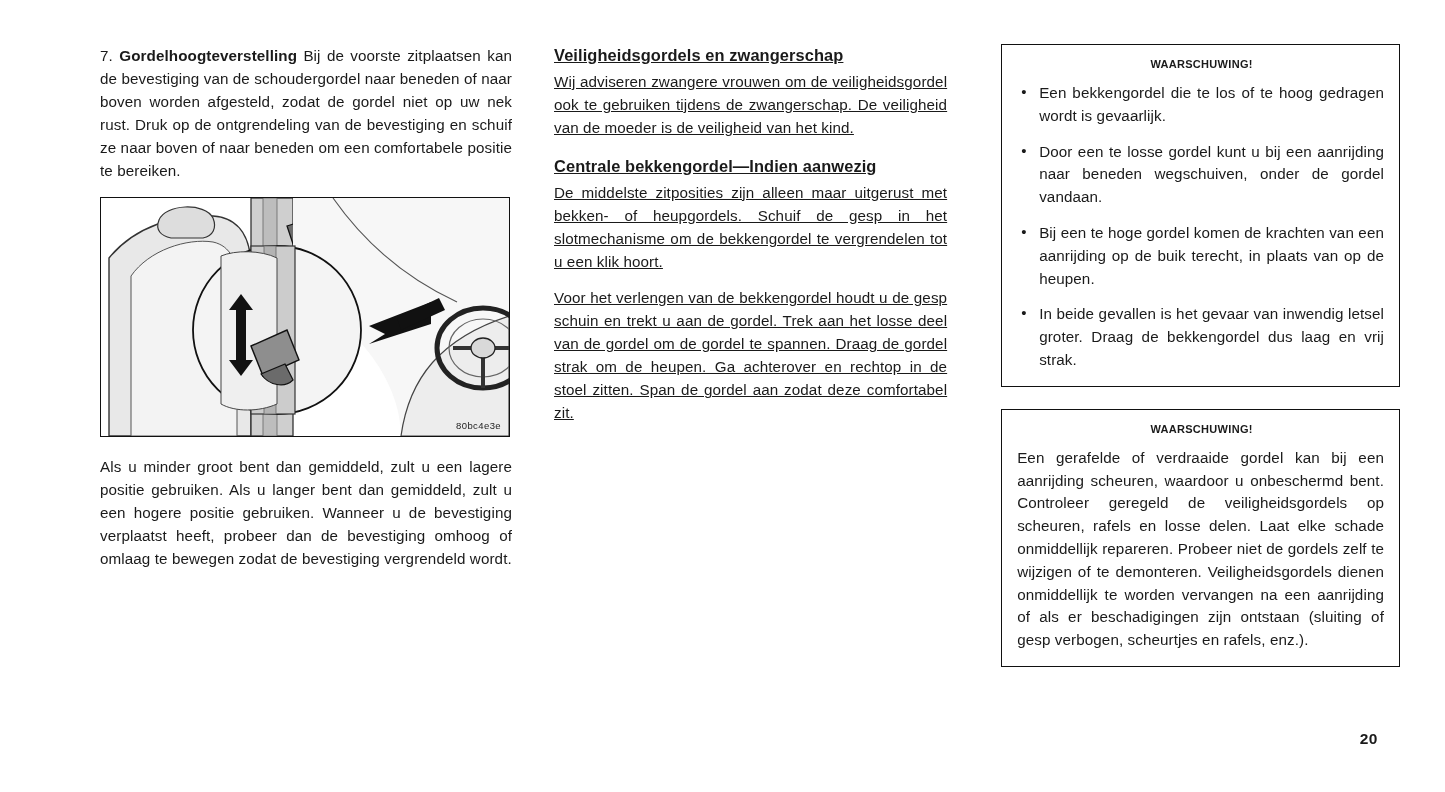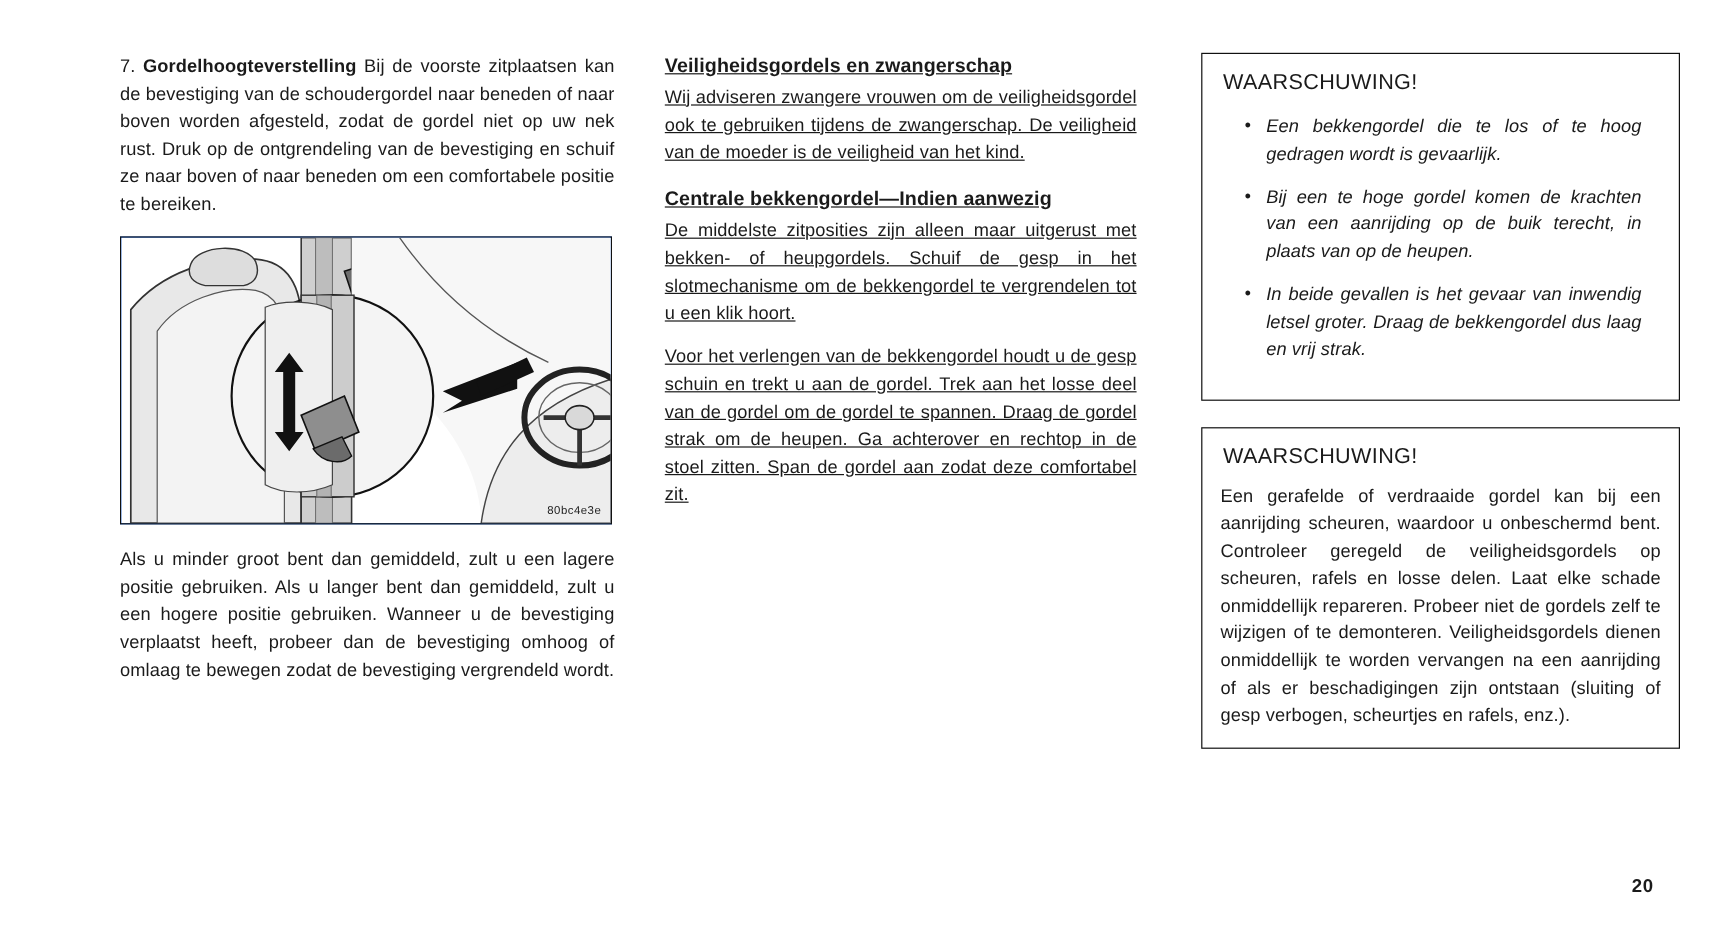--- a/index.html
+++ b/index.html
@@ -59,51 +59,51 @@
     margin-top: 16px;
   }
 
   
   .figure {
     border: 1.6px solid #111;
     width: 408px;
     height: 238px;
     margin: 14px 16px 18px 0;
     position: relative;
-    background: #3b82f6;
+    background: #7dd3fc;
     overflow: hidden;
   }
   .figure svg { display:block; }
   .fig-code {
     position: absolute;
     right: 8px;
     bottom: 5px;
     font-size: 9.5px;
     letter-spacing: 0.4px;
     color: #222;
     font-family: "Liberation Sans", sans-serif;
   }
 
   
   .warnbox {
     border: 1.6px solid #111;
     padding: 13px 15px 14px 15px;
     margin-bottom: 22px;
   }
   .warnbox .warn-title {
-    font-size: 18px;
-    font-weight: normal;
+    font-size: 11px;
+    font-weight: bold;
     letter-spacing: 0.3px;
     margin: 0 0 12px 2px;
+    text-align: center;
   }
   ul.warn-list {
-    margin: 16px;
+    margin: 0;
     padding: 0 0 0 22px;
     list-style: none;
-    font-style: italic;
   }
   ul.warn-list li {
     position: relative;
     font-size: 15.2px;
     line-height: 1.5;
     text-align: justify;
     margin-bottom: 13px;
     letter-spacing: 0.1px;
   }
   ul.warn-list li:last-child { margin-bottom: 0; }
@@ -204,20 +204,21 @@
       <h2 class="sec-head spaced">Centrale bekkengordel—Indien aanwezig</h2>
       <p class="body">De middelste zitposities zijn alleen maar uitgerust met bekken- of heupgordels. Schuif de gesp in het slotmechanisme om de bekkengordel te vergrendelen tot u een klik hoort.</p>
       <p class="body">Voor het verlengen van de bekkengordel houdt u de gesp schuin en trekt u aan de gordel. Trek aan het losse deel van de gordel om de gordel te spannen. Draag de gordel strak om de heupen. Ga achterover en rechtop in de stoel zitten. Span de gordel aan zodat deze comfortabel zit.</p>
     </div>
 
     <div class="col col-right">
       <div class="warnbox">
         <div class="warn-title">WAARSCHUWING!</div>
         <ul class="warn-list">
           <li>Een bekkengordel die te los of te hoog gedragen wordt is gevaarlijk.</li>
+          <li>Door een te losse gordel kunt u bij een aanrijding naar beneden wegschuiven, onder de gordel vandaan.</li>
           <li>Bij een te hoge gordel komen de krachten van een aanrijding op de buik terecht, in plaats van op de heupen.</li>
           <li>In beide gevallen is het gevaar van inwendig letsel groter. Draag de bekkengordel dus laag en vrij strak.</li>
         </ul>
       </div>
 
       <div class="warnbox">
         <div class="warn-title">WAARSCHUWING!</div>
         <p class="warn-para">Een gerafelde of verdraaide gordel kan bij een aanrijding scheuren, waardoor u onbeschermd bent. Controleer geregeld de veiligheidsgordels op scheuren, rafels en losse delen. Laat elke schade onmiddellijk repareren. Probeer niet de gordels zelf te wijzigen of te demonteren. Veiligheidsgordels dienen onmiddellijk te worden vervangen na een aanrijding of als er beschadigingen zijn ontstaan (sluiting of gesp verbogen, scheurtjes en rafels, enz.).</p>
       </div>
     </div>

